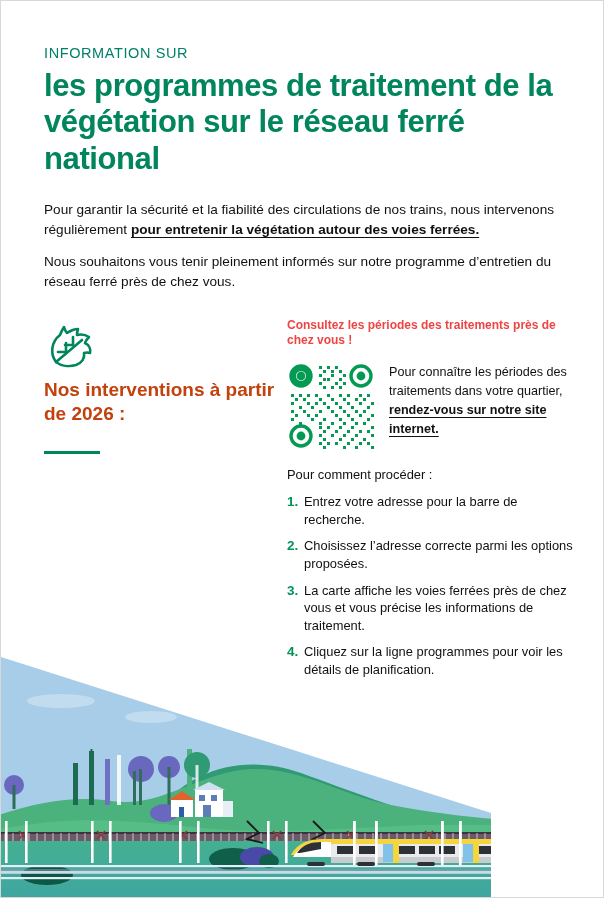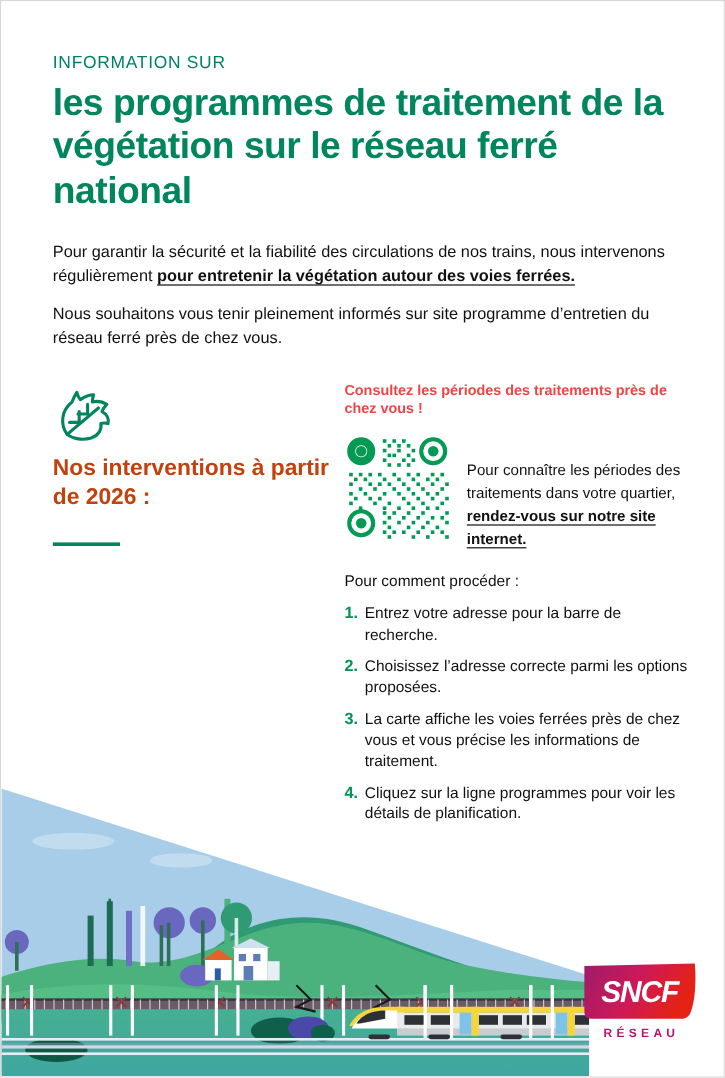--- a/index.html
+++ b/index.html
@@ -105,21 +105,20 @@
 
   .qr-row { display: flex; gap: 14px; align-items: flex-start; }
 
   .qr { width: 88px; height: 88px; flex: none; }
 
   .qr-text {
     font-size: 12.6px;
     line-height: 1.5;
     color: #111;
     padding-top: 1px;
-    margin-top: 20px;
   }
 
   .howto {
     font-size: 12.9px;
     color: #111;
     margin-top: 17px;
     margin-bottom: 11px;
   }
 
   ol.steps { list-style: none; }
@@ -172,21 +171,21 @@
 
 <div class="page">
 
   <div class="header">
     <div class="eyebrow">INFORMATION SUR</div>
     <h1 class="title">les programmes de traitement de la végétation sur le réseau ferré national</h1>
   </div>
 
   <div class="intro">
     <p><span>Pour garantir la sécurité et la fiabilité des circulations de nos trains, nous intervenons régulièrement </span><span class="bold-underline">pour entretenir la végétation autour des voies ferrées.</span></p>
-    <p>Nous souhaitons vous tenir pleinement informés sur site programme d’entretien du réseau ferré près de chez vous.</p>
+    <p>Nous souhaitons vous tenir pleinement informés sur notre programme d’entretien du réseau ferré près de chez vous.</p>
   </div>
 
   <div class="columns">
 
     <div class="col-left">
       <span class="leaf-icon">
         <svg viewBox="0 0 56 56" width="56" height="56" fill="none" stroke="#00855c" stroke-width="2.6" stroke-linecap="round" stroke-linejoin="round">
           <path d="M12 44 C6 36 7 24 16 17 C16 17 18 12 20 9 C21 13 23 15 23 15 C26 13 30 11 34 11 C33 14 33 17 33 17 C37 16 42 17 45 19 C42 22 41 25 41 25 C45 27 47 31 46 35 C43 34 40 35 40 35 C41 40 38 45 32 47 C25 49 17 48 12 44 Z"></path>
           <path d="M12 44 L38 22"></path>
           <path d="M22 34 L22 25"></path>
@@ -574,28 +573,14 @@
         <g fill="#ffffff">
           <rect x="352" y="178" width="2.6" height="44"></rect>
           <rect x="374" y="178" width="2.6" height="44"></rect>
           <rect x="440" y="178" width="2.6" height="44"></rect>
           <rect x="458" y="178" width="2.6" height="44"></rect>
         </g>
       </g>
     </svg>
   </div>
 
-  <div class="logo">
-    <svg viewBox="0 0 96 50" width="96" height="50">
-      <defs>
-        <linearGradient id="sncfgrad" x1="0" y1="0" x2="1" y2="0.3">
-          <stop offset="0" stop-color="#9e1b6b"></stop>
-          <stop offset="55%" stop-color="#cf1956"></stop>
-          <stop offset="100%" stop-color="#e42314"></stop>
-        </linearGradient>
-      </defs>
-      <path d="M2 4 L94 2 C95 14 95 32 90 44 C88 47 86 48 82 48 L8 48 C4 48 2 46 2 42 Z" fill="url(#sncfgrad)"></path>
-      <text x="48" y="34" font-family="Liberation Sans, sans-serif" font-size="25" font-weight="bold" font-style="italic" fill="#ffffff" text-anchor="middle" letter-spacing="-1">SNCF</text>
-    </svg>
-    <div class="logo-sub">RÉSEAU</div>
-  </div>
 
 </div>
 
 </body></html>

